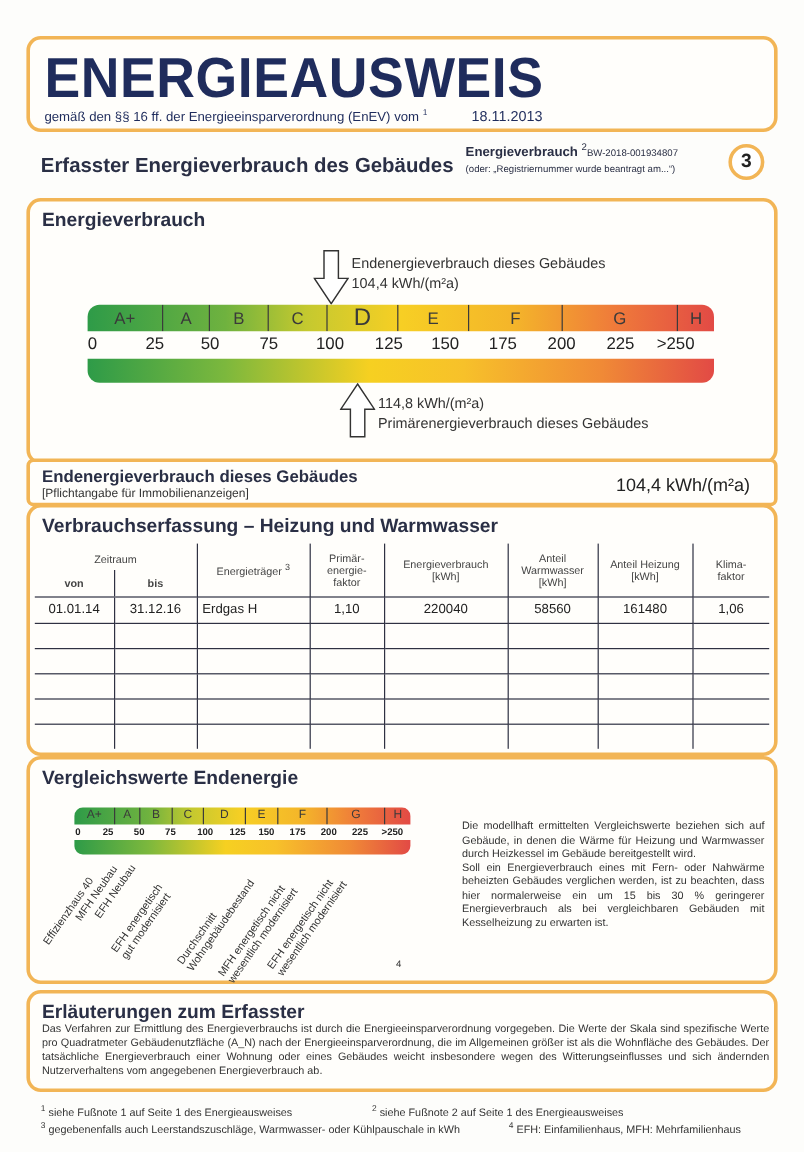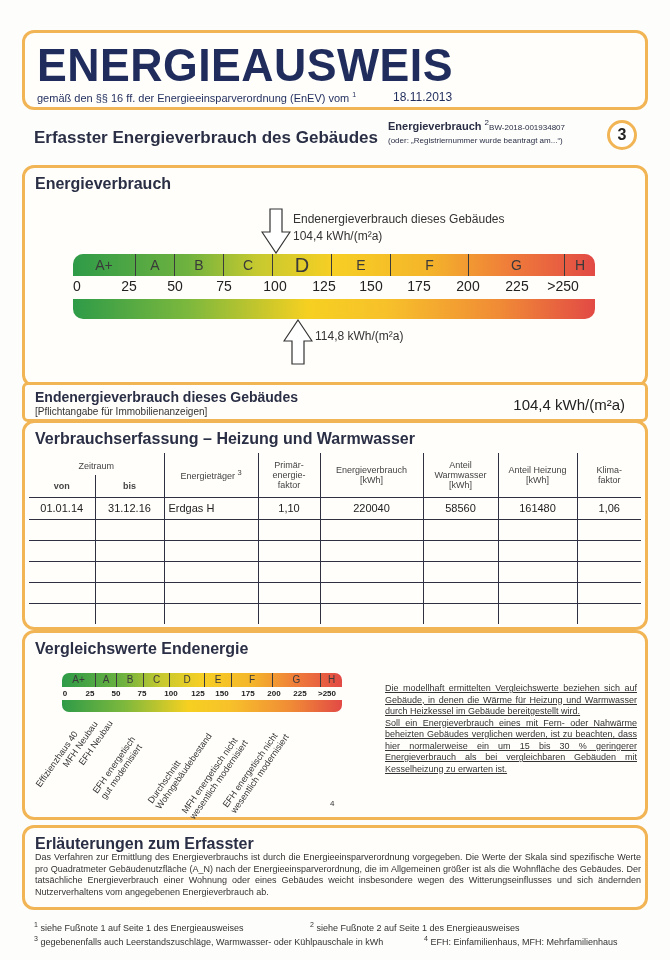--- a/index.html
+++ b/index.html
@@ -47,21 +47,21 @@
 
   .vg { left: 22px; top: 630px; width: 626px; height: 190px; }
   .mini-top { position: absolute; left: 37px; top: 40px; width: 280px; height: 14px; border-radius: 7px 7px 0 0; display: flex; overflow: hidden; background: linear-gradient(90deg, #2e9b48 0%, #6fb23f 22%, #c5c92f 35%, #f7cf24 50%, #f4b52a 68%, #ef7b3a 84%, #e24a45 100%); }
   .mini-top .cell { height: 100%; font-size: 10px; text-align: center; line-height: 14px; color: #3a3a3a; border-right: 1px solid #3b3b3b; }
   .mini-top .cell:last-child { border-right: none; }
   .mini-ticks { position: absolute; left: 37px; top: 56px; width: 290px; height: 10px; font-size: 8px; font-weight: bold; color: #222; }
   .mini-ticks span { position: absolute; transform: translateX(-50%); }
   .mini-bot { position: absolute; left: 37px; top: 67px; width: 280px; height: 12px; border-radius: 0 0 7px 7px; background: linear-gradient(90deg, #2e9b48 0%, #7cb83d 22%, #f6d021 45%, #f7c12a 60%, #f08a36 82%, #e24a45 100%); }
   .rot { position: absolute; font-size: 9px; color: #333; transform-origin: left bottom; transform: rotate(-55deg); white-space: nowrap; line-height: 10px; }
   .note4 { position: absolute; left: 305px; top: 166px; font-size: 8px; color: #333; }
-  .vtext { position: absolute; left: 360px; top: 50px; width: 252px; font-size: 9px; line-height: 11.5px; color: #333; text-align: justify; text-decoration: underline; }
+  .vtext { position: absolute; left: 360px; top: 50px; width: 252px; font-size: 9px; line-height: 11.5px; color: #333; text-align: justify; }
 
   .erl { left: 22px; top: 825px; width: 626px; height: 85px; }
   .erl .txt { position: absolute; left: 10px; top: 24px; width: 606px; font-size: 9px; line-height: 11.5px; color: #333; text-align: justify; }
   .fn { position: absolute; font-size: 9px; color: #333; }
   .fn sup { font-size: 7px; }
 </style>
 </head>
 <body>
 
 <div class="box hdr">
@@ -107,20 +107,21 @@
     <span style="left:395px">200</span>
     <span style="left:444px">225</span>
     <span style="left:490px">&gt;250</span>
   </div>
   <div class="scale-bot"></div>
 
   <svg class="arrow" style="left:258px;top:151px" width="30" height="46" viewBox="0 0 30 46">
     <path d="M15 1 L29 22 H21 V45 H9 V22 H1 Z" fill="#fff" stroke="#333" stroke-width="1.2"></path>
   </svg>
   <div class="lbl" style="left:290px;top:161px">114,8 kWh/(m²a)</div>
+  <div class="lbl" style="left:290px;top:178px">Primärenergieverbrauch dieses Gebäudes</div>
 </div>
 
 <div class="box endbox">
   <div class="t1">Endenergieverbrauch dieses Gebäudes</div>
   <div class="t2">[Pflichtangabe für Immobilienanzeigen]</div>
   <div class="val">104,4 kWh/(m²a)</div>
 </div>
 
 <div class="box vb">
   <div class="sect-title">Verbrauchserfassung – Heizung und Warmwasser</div>

